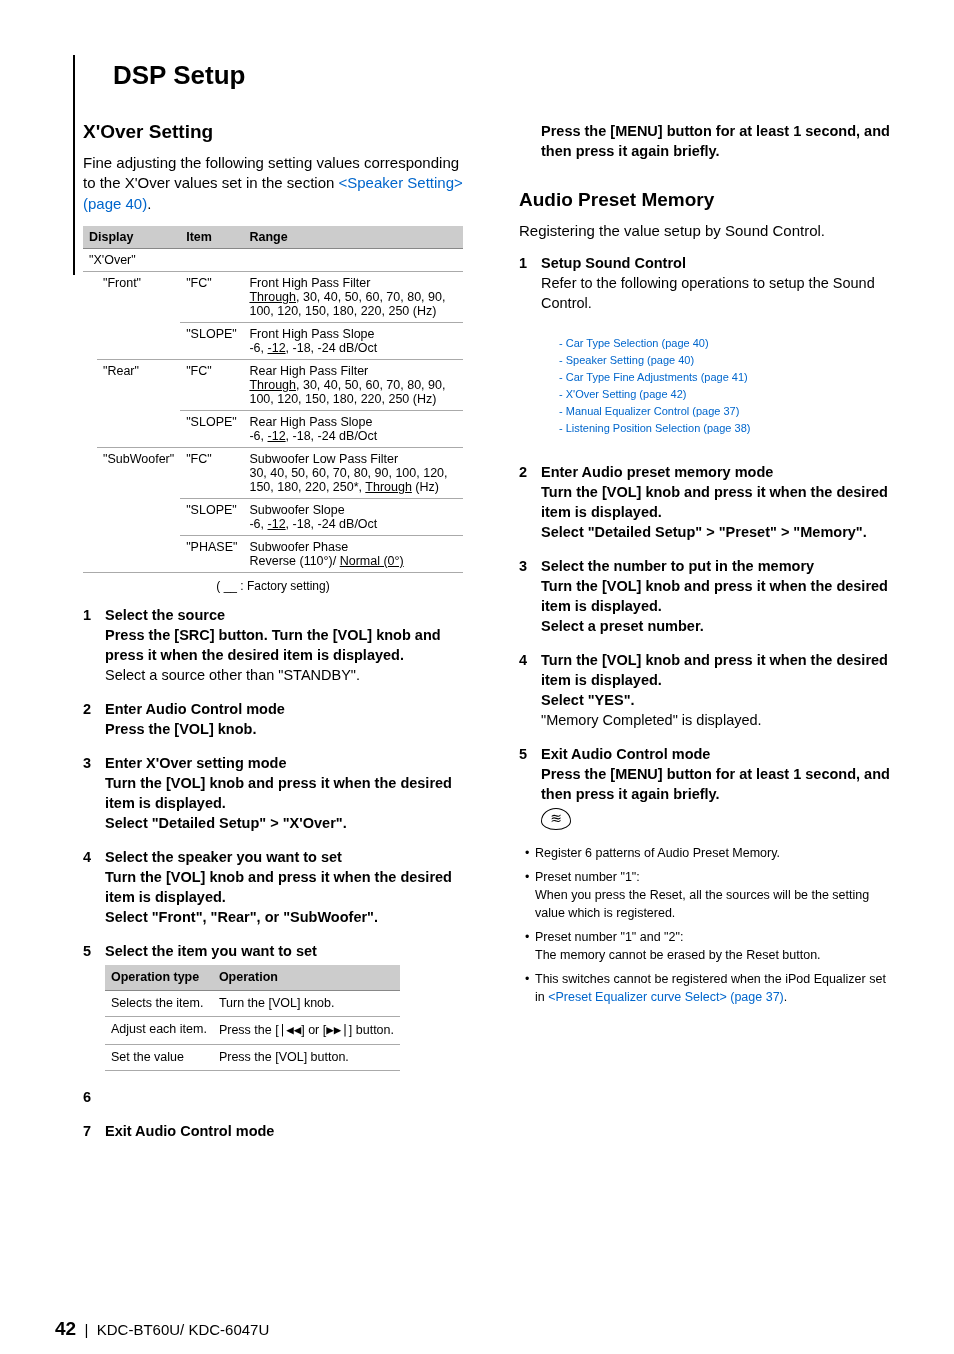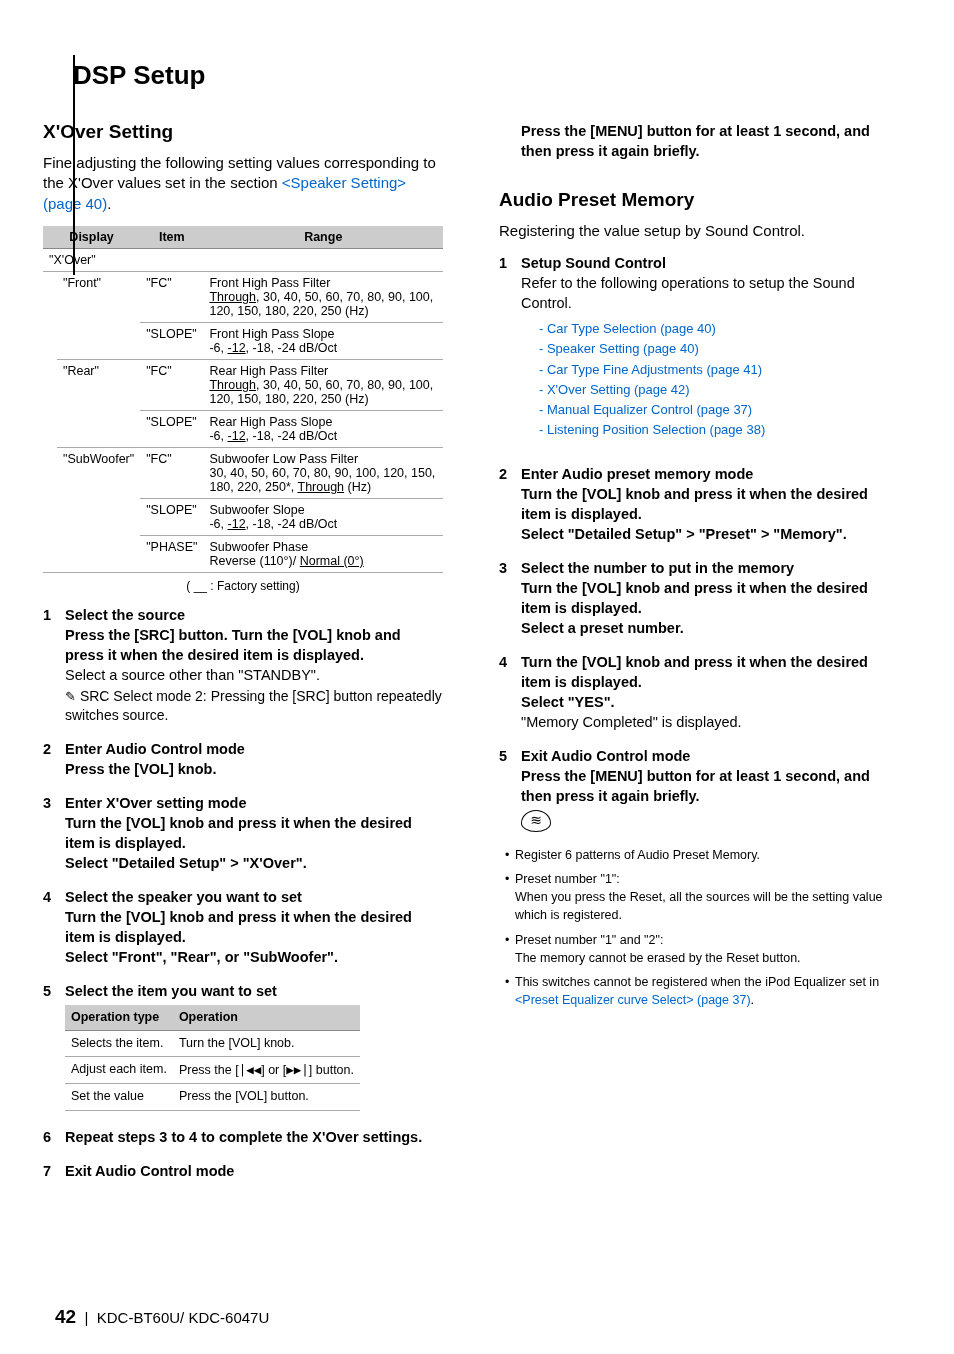--- a/index.html
+++ b/index.html
@@ -1,47 +1,47 @@
 <!DOCTYPE html>
 <html><head>
 <meta charset="utf-8">
 <style>
   * { box-sizing: border-box; margin: 0; padding: 0; }
   html, body { width: 954px; height: 1354px; background: #fff; font-family: "Helvetica Neue", Arial, sans-serif; color: #000; }
-  .page { width: 954px; height: 1354px; padding: 60px 55px 30px 43px; position: relative; }
+  .page { width: 954px; height: 1354px; padding: 60px 55px 30px 83px; position: relative; }
   .vbar { position: absolute; left: 73px; top: 55px; width: 2px; height: 220px; background: #000; }
   .sect-title { font-size: 26px; font-weight: 700; margin-left: 30px; margin-bottom: 30px; }
   .cols { display: flex; gap: 56px; }
   .col { width: 400px; }
   .h2 { font-size: 19px; font-weight: 700; margin-bottom: 10px; }
   .intro { font-size: 15px; line-height: 1.35; margin-bottom: 12px; }
   .link { color: #0066cc; }
   table { border-collapse: collapse; width: 100%; font-size: 12.5px; margin-bottom: 6px; }
-  th { background: #ccc; text-align: center; font-weight: 700; padding: 4px 6px; border-bottom: 1px solid #888; }
+  th { background: #ccc; text-align: left; font-weight: 700; padding: 4px 6px; border-bottom: 1px solid #888; }
   td { padding: 4px 6px; vertical-align: top; border-bottom: 1px solid #aaa; }
   .u { text-decoration: underline; }
   .factory { font-size: 12px; text-align: center; margin-bottom: 12px; }
   .step { display: flex; gap: 8px; margin-bottom: 14px; font-size: 14.5px; line-height: 1.38; }
   .stepnum { font-weight: 700; min-width: 14px; }
   .stepbody b, .stepbody strong { font-weight: 700; }
   .note { font-size: 14px; line-height: 1.35; margin-left: 22px; }
   .pen::before { content: "✎"; margin-right: 4px; font-size: 13px; }
   .op-table { width: 100%; border-collapse: collapse; font-size: 12.5px; margin-top:4px; margin-bottom: 2px; }
   .op-table th { background: #ccc; text-align: left; padding: 4px 6px; font-weight:700; border-bottom:1px solid #888;}
   .op-table td { padding: 4px 6px; border-bottom: 1px solid #aaa; }
   .btn-icon { font-family: monospace; }
   .right-block { margin-bottom: 28px; }
-  .dash-list { list-style: none; margin: 6px 0 10px 18px; font-size: 13px; line-height: 1.55; }
+  .dash-list { list-style: none; margin: 22px 0 10px 18px; font-size: 11px; line-height: 1.55; }
   .dash-list li::before { content: "- "; color: #0066cc; }
   .bullet-list { list-style: none; margin: 6px 0 0 6px; font-size: 12.5px; line-height: 1.45; }
   .bullet-list li { margin-bottom: 6px; position: relative; padding-left: 10px;}
   .bullet-list li::before { content: "•"; position:absolute; left:0; }
   .wavy-icon { display:inline-block; width:30px; height:22px; border:1.5px solid #000; border-radius:50% 50% 50% 50% / 60% 60% 40% 40%; margin-top:4px; }
   .wavy-icon::after { content:"≋"; display:block; text-align:center; line-height:18px; font-size:14px;}
-  .pagenum { position:absolute; left:55px; bottom:26px; font-size:15px; }
+  .pagenum { position:absolute; left:55px; bottom:14px; font-size:15px; }
   .pagenum b { font-size:19px; font-weight:700; }
   .arrow { font-weight:700; }
 </style>
 </head>
 <body>
 <div class="page">
 <div class="vbar"></div>
 
 <div class="sect-title">DSP Setup</div>
 
@@ -126,21 +126,20 @@
     </tbody>
         </table>
     <div class="factory">( __ : Factory setting)</div>
 
     <div class="step">
       <div class="stepnum">1</div>
       <div class="stepbody">
         <strong>Select the source</strong><br>
         <strong>Press the [SRC] button. Turn the [VOL] knob and press it when the desired item is displayed.</strong><br>
         <span>Select a source other than "STANDBY".</span>
-        <div class="note pen" style="margin-left:0;margin-top:2px">SRC Select mode 2: Pressing the [SRC] button repeatedly switches source.</div>
       </div>
     </div>
 
     <div class="step">
       <div class="stepnum">2</div>
       <div class="stepbody">
         <strong>Enter Audio Control mode</strong><br>
         <strong>Press the [VOL] knob.</strong>
       </div>
     </div>
@@ -187,21 +186,20 @@
             <td>Set the value</td>
             <td>Press the [VOL] button.</td>
           </tr>
         </tbody>
             </table>
       </div>
     </div>
 
     <div class="step">
       <div class="stepnum">6</div>
-      <div class="stepbody"><strong>Repeat steps 3 to 4 to complete the X'Over settings.</strong></div>
     </div>
     <div class="step" style="margin-bottom:0">
       <div class="stepnum">7</div>
       <div class="stepbody"><strong>Exit Audio Control mode</strong></div>
     </div>
   </div>
 
   <div class="col">
     <div class="right-block">
       <div style="font-size:14.5px;line-height:1.38;margin-left:22px"><strong>Press the [MENU] button for at least 1 second, and then press it again briefly.</strong></div>

